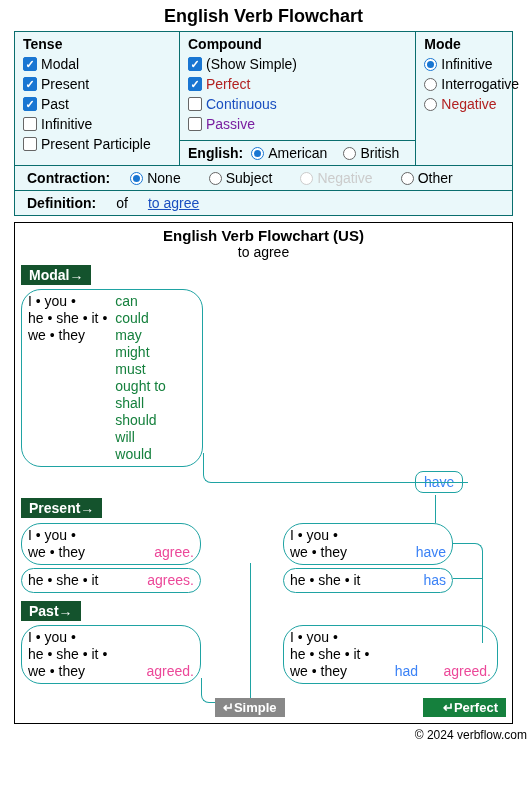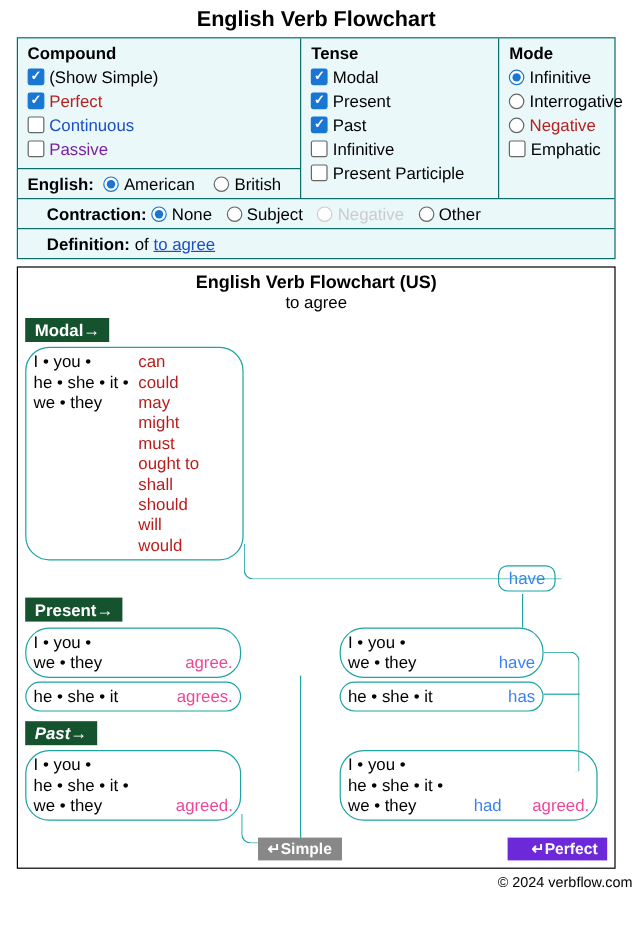--- a/index.html
+++ b/index.html
@@ -84,24 +84,24 @@
     border-radius: 50%;
   }
   .rdo.disabled, .cbx.disabled { border-color: #ccc; }
   .lbl-perfect { color: #b22222; }
   .lbl-continuous { color: #1a4fc0; }
   .lbl-passive { color: #7a1fa0; }
   .lbl-negative { color: #b22222; }
   .lbl-showsimple { color: #000; }
   .sub-row {
     border-top: 1px solid #0a6e6e;
-    padding: 4px 24px;
+    padding: 4px 12px;
     display: flex;
     align-items: center;
-    gap: 4px;
+    gap: 20px;
     flex-wrap: wrap;
   }
   .sub-label { font-weight: bold; }
   .english-row { border-top:1px solid #0a6e6e; padding:4px 8px; display:flex; align-items:center; gap:8px;}
   .inline-opt { display:inline-flex; align-items:center; gap:4px; margin-right:8px;}
   .disabled-text { color:#ccc; }
   .def-link { color:#1a4fc0; text-decoration:underline; }
   
   .flowchart {
     margin: 6px 14px 0;
@@ -138,21 +138,21 @@
     line-height: 17px;
     position: absolute;
   }
   .node.split {
     display: flex;
   }
   .node.split .left {
     padding-right: 8px;
   }
   .node.split .right {
-    color: #b91c1c;
+    color: #15803d;
     padding-left: 0;
   }
   .txt-green { color: #ec4899; }
   .txt-olive { color: #3b82f6; }
   .pill {
     position: absolute;
     border: 1.5px solid #1fa3a3;
     border-radius: 8px;
     background: #fff;
     padding: 2px 8px;
@@ -160,38 +160,61 @@
   }
   .bottom-tag {
     position: absolute;
     bottom: 6px;
     padding: 2px 8px;
     font-size: 13px;
     font-weight: bold;
     color: #fff;
   }
   .tag-simple { background: #888; left: 200px; }
-  .tag-perfect { background: #6d28d9; right: 6px; padding-left: 20px; }
+  .tag-perfect { background: #15803d; right: 6px; padding-left: 20px; }
   .connector {
     position: absolute;
     border-color: #1fa3a3;
   }
   .footer {
     text-align: right;
     font-size: 12px;
     padding: 4px 0 8px;
   }
 </style>
 </head>
 <body>
 
 <div class="header-title">English Verb Flowchart</div>
 
 <div class="settings-panel">
   <div class="settings-row1">
+    <div class="settings-col col-tense">
+      <div class="col-heading">Tense</div>
+      <div class="opt">
+          <span class="cbx checked"></span>
+          <span>Modal</span>
+        </div>
+      <div class="opt">
+          <span class="cbx checked"></span>
+          <span>Present</span>
+        </div>
+      <div class="opt">
+          <span class="cbx checked"></span>
+          <span>Past</span>
+        </div>
+      <div class="opt">
+          <span class="cbx"></span>
+          <span>Infinitive</span>
+        </div>
+      <div class="opt">
+          <span class="cbx"></span>
+          <span>Present Participle</span>
+        </div>
+    </div>
     <div class="settings-col col-compound" style="padding:0;">
       <div style="padding:4px 8px 6px;">
         <div class="col-heading">Compound</div>
         <div class="opt">
             <span class="cbx checked"></span>
             <span class="lbl-showsimple">(Show Simple)</span>
           </div>
         <div class="opt">
             <span class="cbx checked"></span>
             <span class="lbl-perfect">Perfect</span>
@@ -210,60 +233,33 @@
         <span class="inline-opt">
             <span class="rdo checked"></span>
             <span>American</span>
           </span>
         <span class="inline-opt">
             <span class="rdo"></span>
             <span>British</span>
           </span>
       </div>
     </div>
-    <div class="settings-col col-tense">
-      <div class="col-heading">Tense</div>
-      <div class="opt">
-          <span class="cbx checked"></span>
-          <span>Modal</span>
-        </div>
-      <div class="opt">
-          <span class="cbx checked"></span>
-          <span>Present</span>
-        </div>
-      <div class="opt">
-          <span class="cbx checked"></span>
-          <span>Past</span>
-        </div>
-      <div class="opt">
-          <span class="cbx"></span>
-          <span>Infinitive</span>
-        </div>
-      <div class="opt">
-          <span class="cbx"></span>
-          <span>Present Participle</span>
-        </div>
-    </div>
     <div class="settings-col col-mode">
       <div class="col-heading">Mode</div>
       <div class="opt">
           <span class="rdo checked"></span>
           <span>Infinitive</span>
         </div>
       <div class="opt">
           <span class="rdo"></span>
           <span>Interrogative</span>
         </div>
       <div class="opt">
           <span class="rdo"></span>
           <span class="lbl-negative">Negative</span>
-        </div>
-      <div class="opt">
-          <span class="cbx"></span>
-          <span>Emphatic</span>
         </div>
     </div>
   </div>
   <div class="sub-row">
     <span class="sub-label">Contraction:</span>
     <span class="inline-opt">
         <span class="rdo checked"></span>
         <span>None</span>
       </span>
     <span class="inline-opt">
@@ -325,21 +321,21 @@
   <div class="node" style="top:300px; left:268px; width:170px; display:flex; justify-content:space-between; align-items:flex-end;">
     <span style="white-space:pre;">I • you •
 we • they</span>
     <span class="txt-olive">have</span>
   </div>
   <div class="node" style="top:345px; left:268px; width:170px; display:flex; justify-content:space-between;">
     <span>he • she • it</span>
     <span class="txt-olive">has</span>
   </div>
 
-  <div class="section-label" style="top:378px; left:6px;font-style:italic;">Past→</div>
+  <div class="section-label" style="top:378px; left:6px;">Past→</div>
   <div class="node" style="top:402px; left:6px; width:180px; display:flex; justify-content:space-between; align-items:flex-end;">
     <span style="white-space:pre;">I • you •
 he • she • it •
 we • they</span>
     <span class="txt-green">agreed.</span>
   </div>
   <div class="node" style="top:402px; left:268px; width:215px; display:flex; justify-content:space-between; align-items:flex-end;">
     <span style="white-space:pre;">I • you •
 he • she • it •
 we • they</span>

